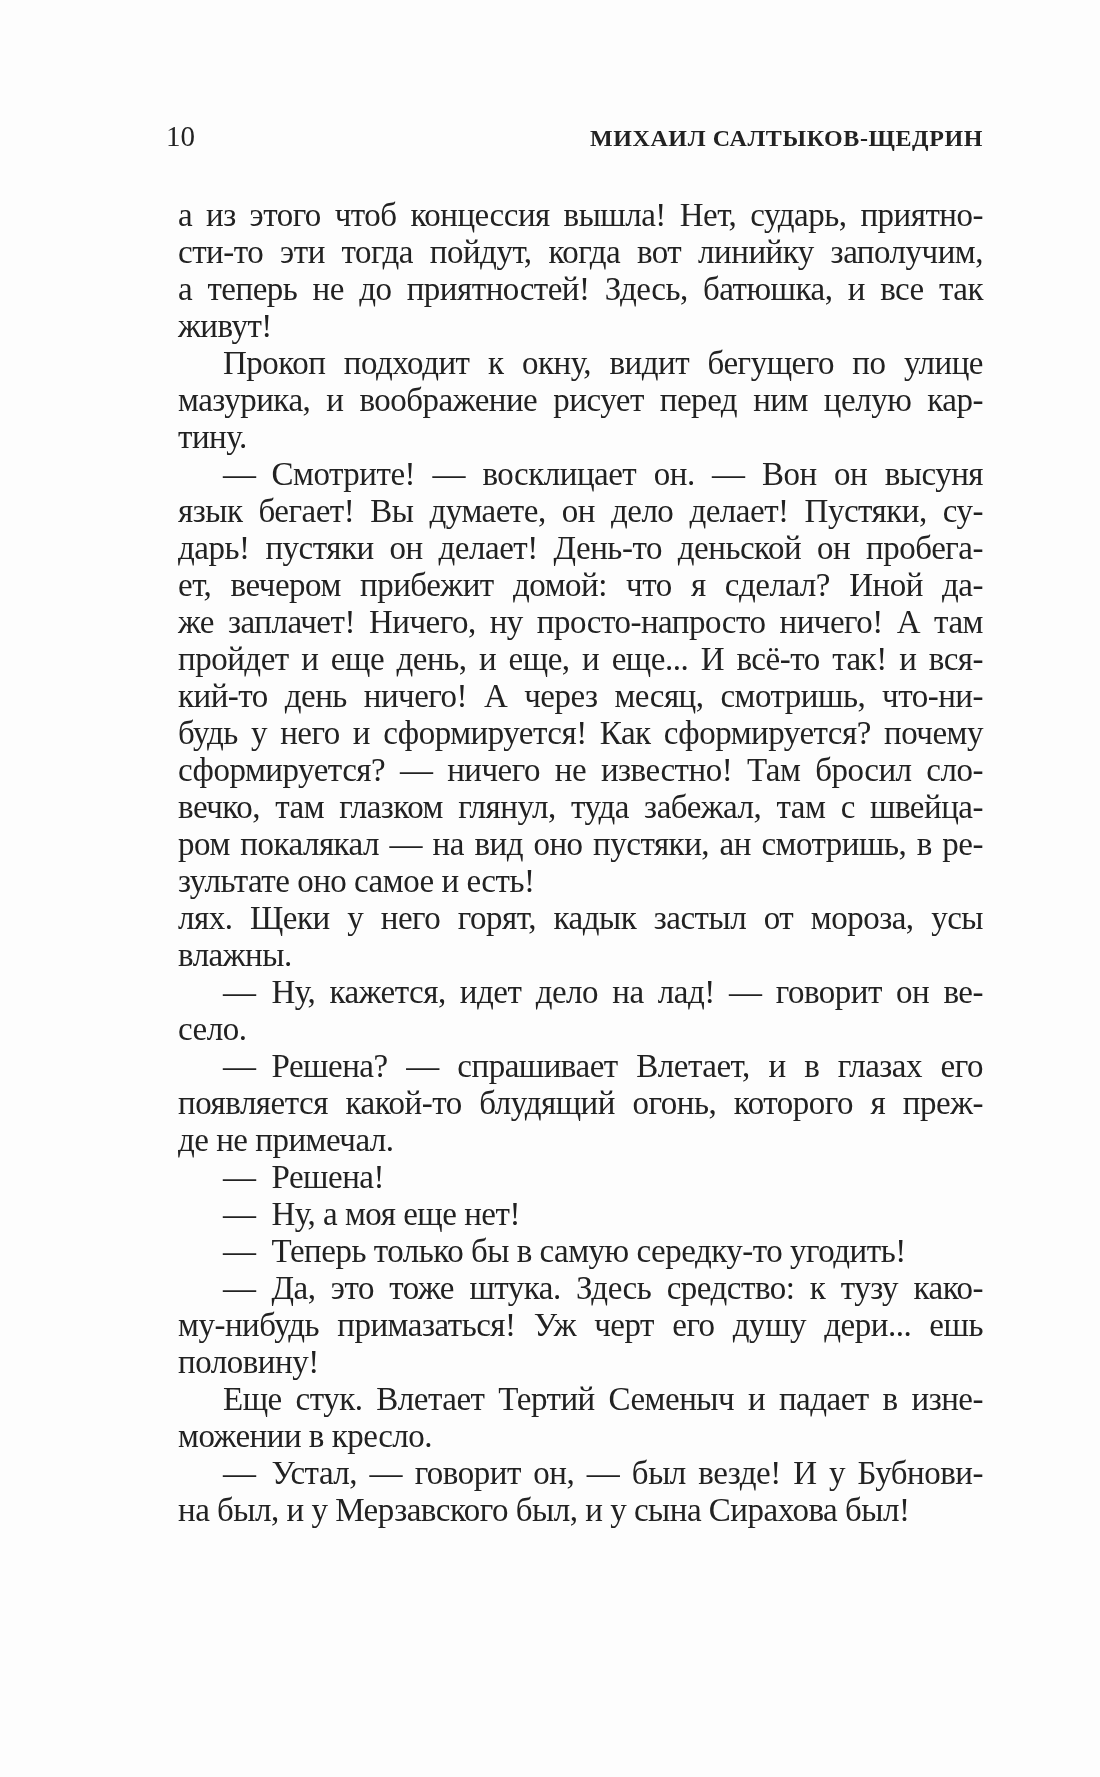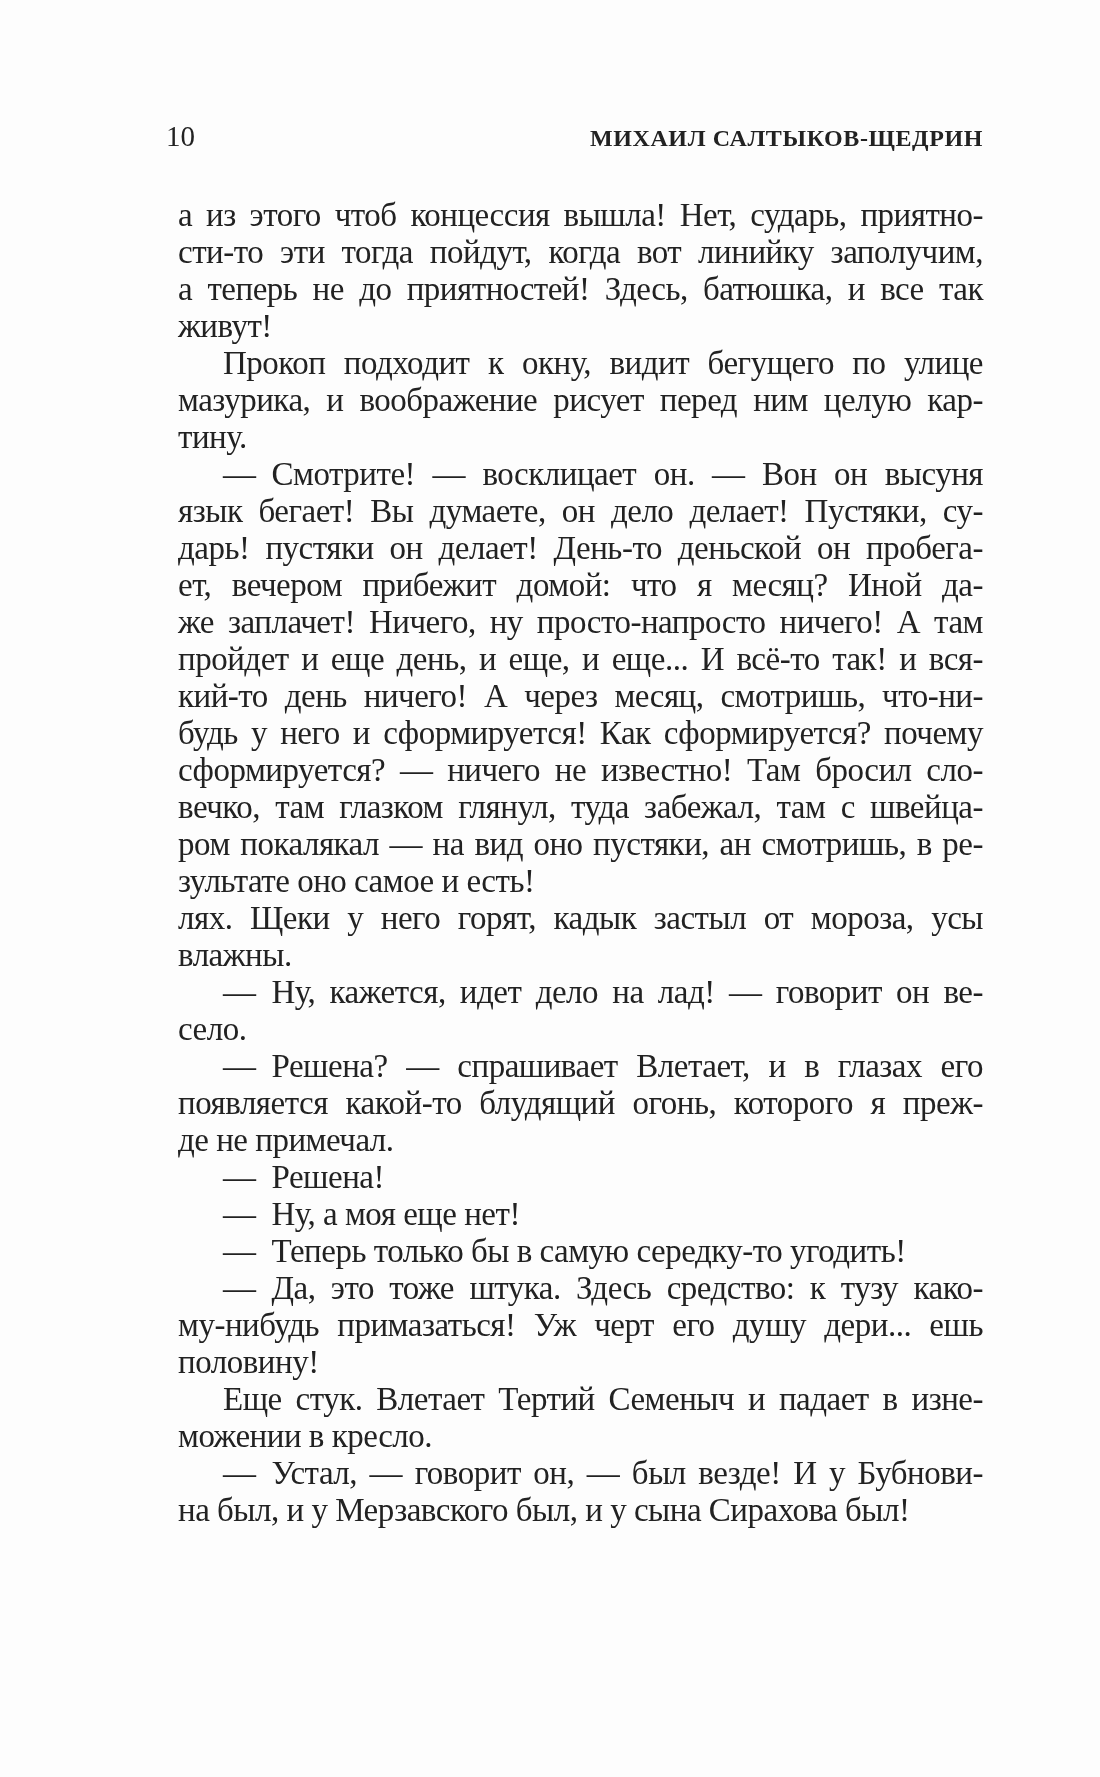--- a/index.html
+++ b/index.html
@@ -53,21 +53,21 @@
     <div class="ln j">а из этого чтоб концессия вышла! Нет, сударь, приятно-</div>
     <div class="ln j">сти-то эти тогда пойдут, когда вот линийку заполучим,</div>
     <div class="ln j">а теперь не до приятностей! Здесь, батюшка, и все так</div>
     <div class="ln end">живут!</div>
     <div class="ln j ind">Прокоп подходит к окну, видит бегущего по улице</div>
     <div class="ln j">мазурика, и воображение рисует перед ним целую кар-</div>
     <div class="ln end">тину.</div>
     <div class="ln j ind">— Смотрите! — восклицает он. — Вон он высуня</div>
     <div class="ln j">язык бегает! Вы думаете, он дело делает! Пустяки, су-</div>
     <div class="ln j">дарь! пустяки он делает! День-то деньской он пробега-</div>
-    <div class="ln j">ет, вечером прибежит домой: что я месяц? Иной да-</div>
+    <div class="ln j">ет, вечером прибежит домой: что я сделал? Иной да-</div>
     <div class="ln j">же заплачет! Ничего, ну просто-напросто ничего! А там</div>
     <div class="ln j">пройдет и еще день, и еще, и еще... И всё-то так! и вся-</div>
     <div class="ln j">кий-то день ничего! А через месяц, смотришь, что-ни-</div>
     <div class="ln j">будь у него и сформируется! Как сформируется? почему</div>
     <div class="ln j">сформируется? — ничего не известно! Там бросил сло-</div>
     <div class="ln j">вечко, там глазком глянул, туда забежал, там с швейца-</div>
     <div class="ln j">ром покалякал — на вид оно пустяки, ан смотришь, в ре-</div>
     <div class="ln end">зультате оно самое и есть!</div>
     <div class="ln j">лях. Щеки у него горят, кадык застыл от мороза, усы</div>
     <div class="ln end">влажны.</div>

